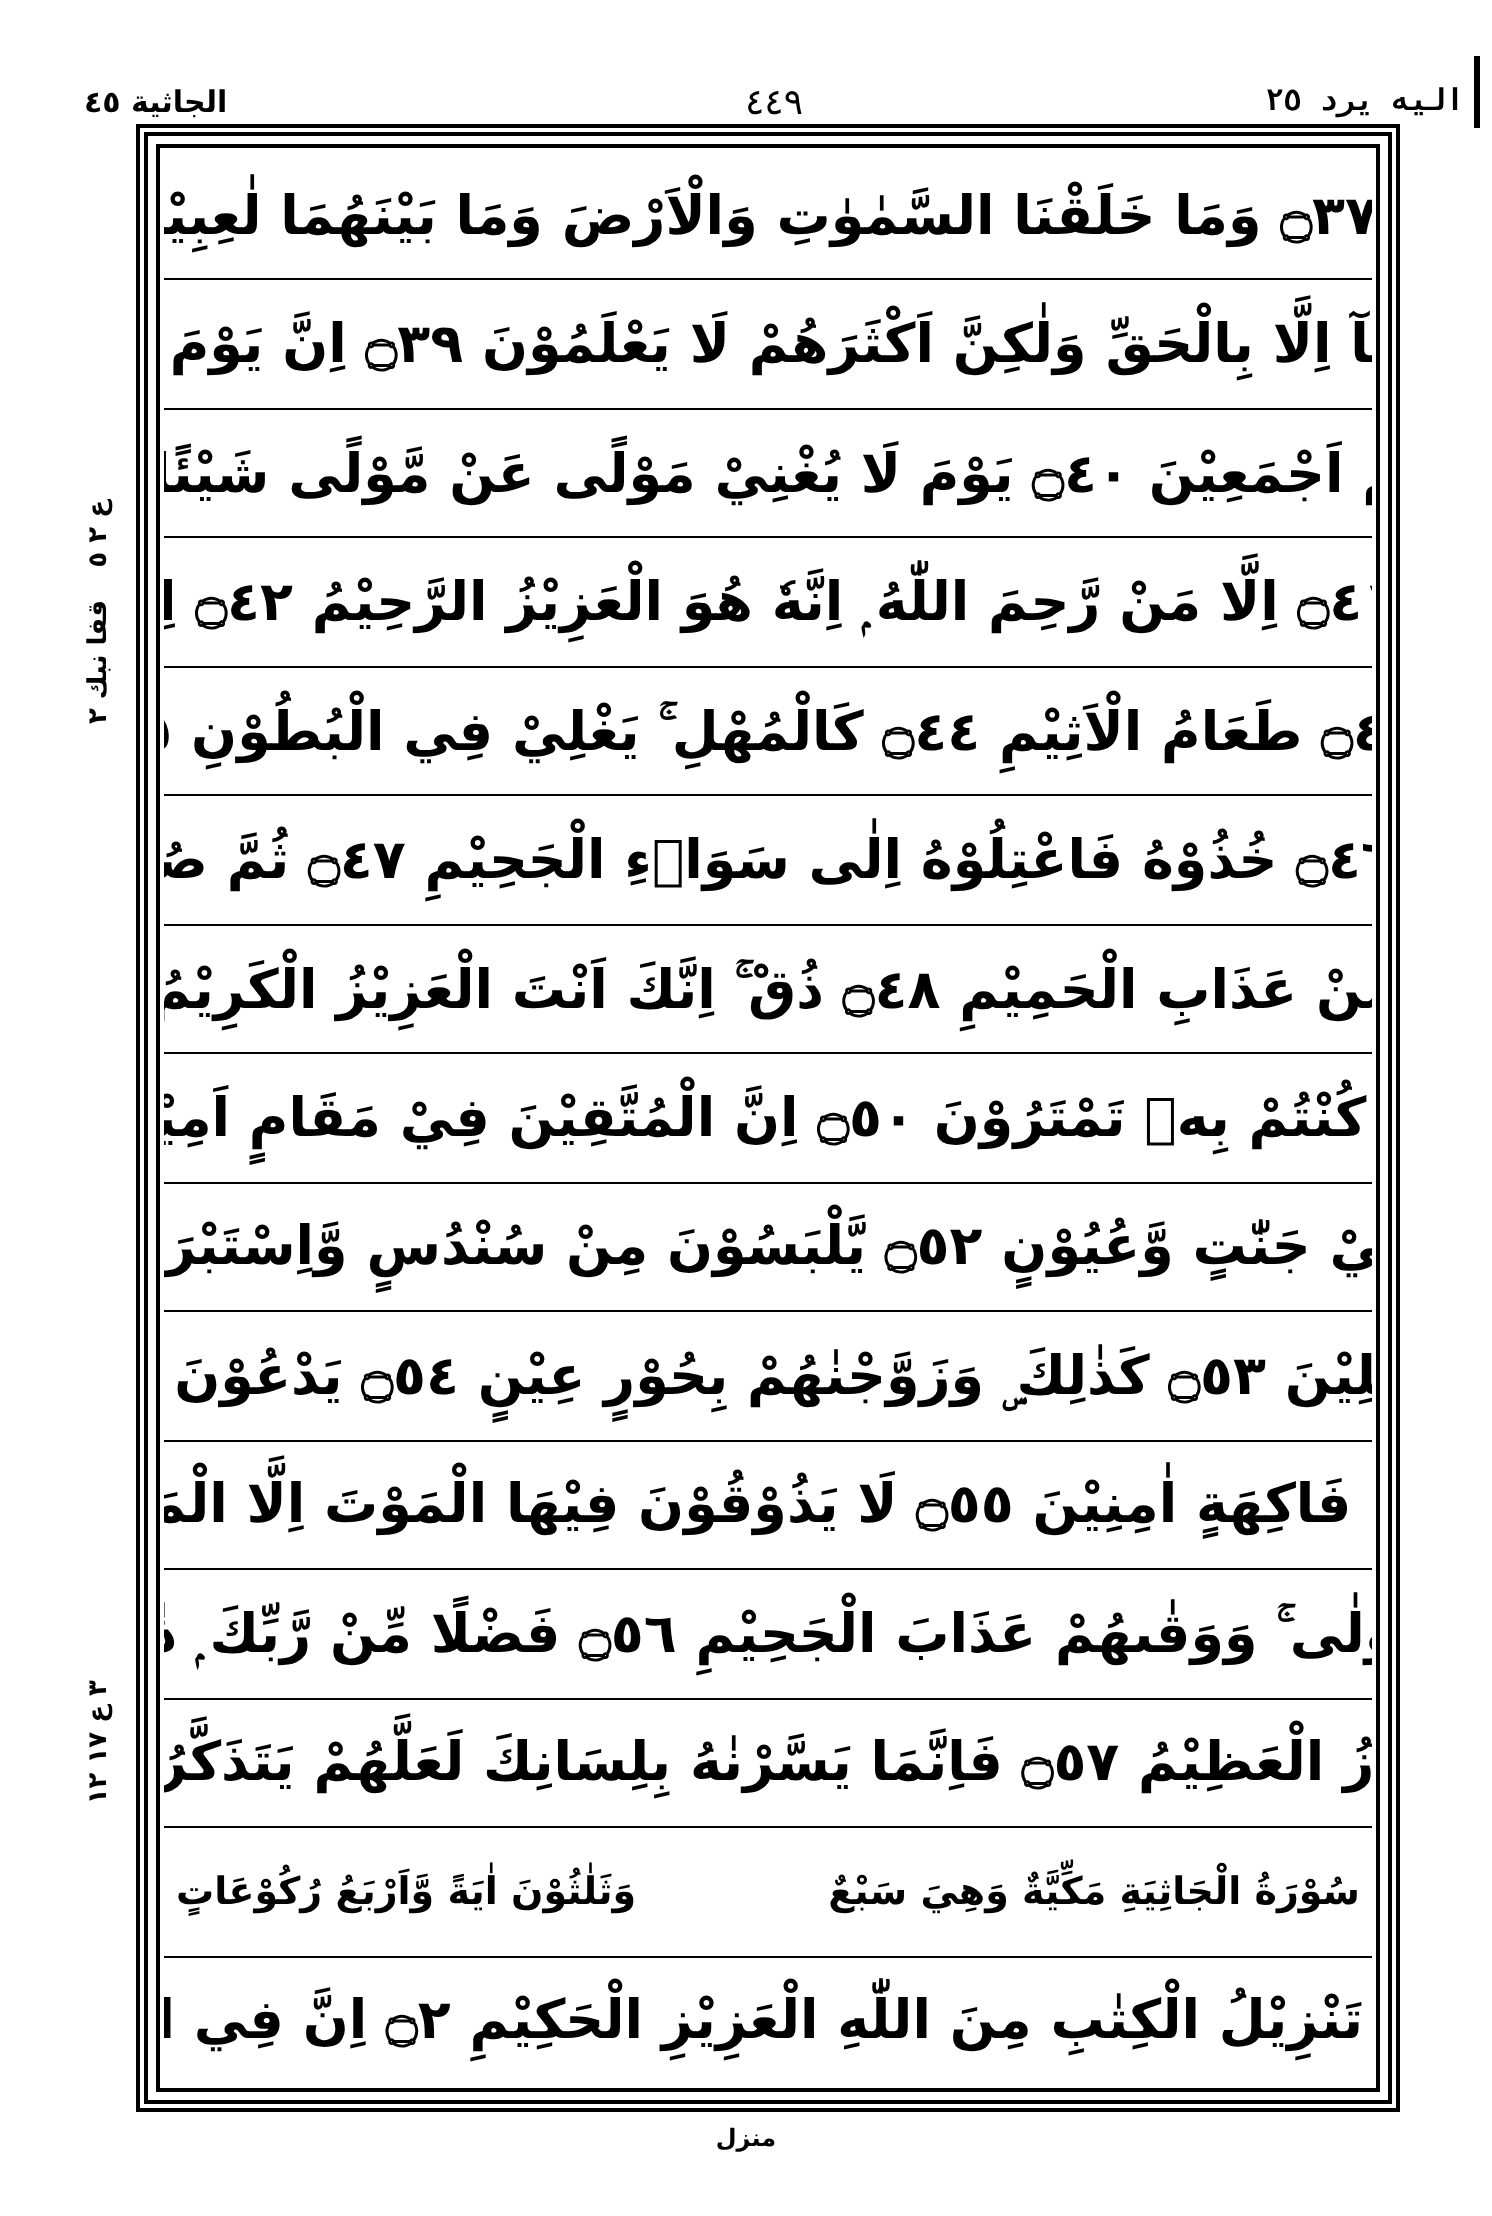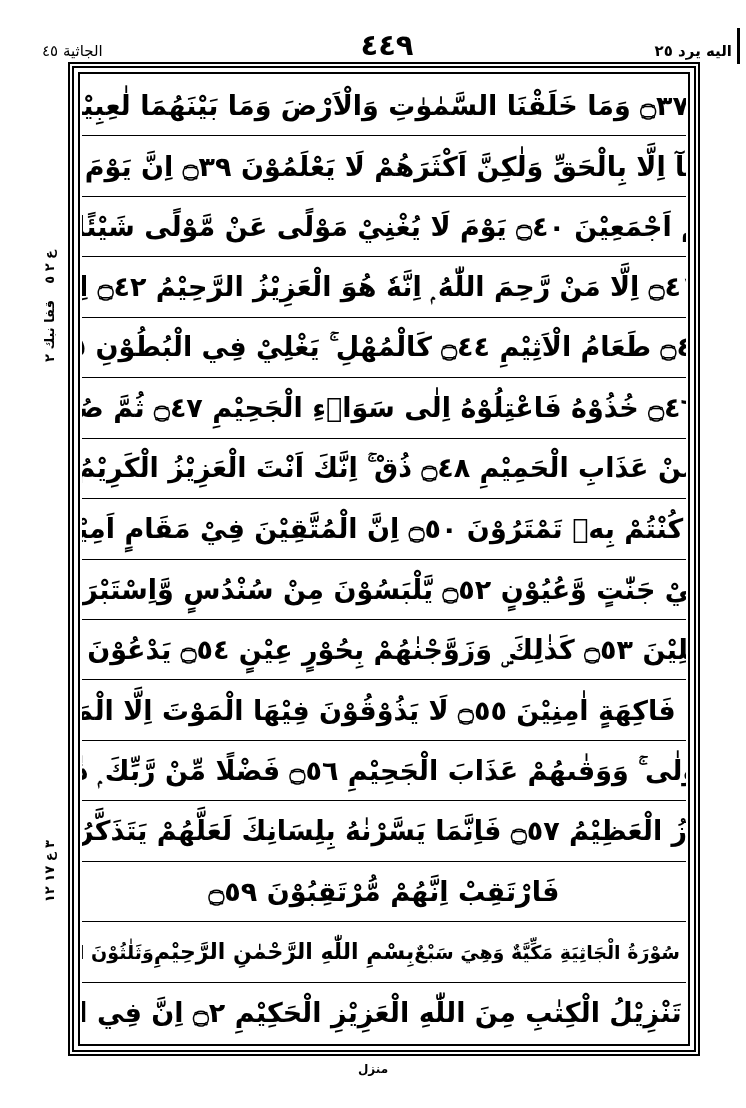--- a/index.html
+++ b/index.html
@@ -1,20 +1,20 @@
 <!DOCTYPE html>
 <html><head>
 <meta charset="utf-8">
 <style>
   html,body{margin:0;padding:0;background:#fff;}
   body{width:746px;height:1108px;position:relative;overflow:hidden;font-family:"DejaVu Sans",sans-serif;color:#000;}
   .header{position:absolute;top:30px;left:42px;width:690px;height:30px;}
-  .hdr-left{position:absolute;left:0;bottom:0;font-size:15px;font-weight:normal;direction:rtl;}
-  .hdr-center{position:absolute;left:0;right:0;text-align:center;bottom:-2px;font-size:29px;font-weight:bold;}
-  .hdr-right{position:absolute;right:0;bottom:0;font-size:15px;font-weight:bold;direction:rtl;}
+  .hdr-left{position:absolute;left:0;bottom:0;font-size:15px;font-weight:bold;direction:rtl;}
+  .hdr-center{position:absolute;left:0;right:0;text-align:center;bottom:-2px;font-size:18px;font-weight:normal;}
+  .hdr-right{position:absolute;right:0;bottom:0;font-size:15px;font-weight:bold;direction:rtl;font-family:Liberation Mono, monospace;}
   .edge-mark{position:absolute;right:0;top:28px;width:6px;height:36px;border-left:3px solid #000;}
   .frame{position:absolute;top:62px;left:68px;width:632px;height:994px;border:6px double #000;box-sizing:border-box;}
   .frame:before{content:"";position:absolute;inset:4px;border:2px solid #000;pointer-events:none;}
   .lines{position:absolute;top:8px;left:8px;right:8px;bottom:8px;display:flex;flex-direction:column;}
   .line{flex:1;border-bottom:1.5px solid #000;display:flex;align-items:center;justify-content:center;direction:rtl;font-family:"DejaVu Sans",sans-serif;font-weight:bold;font-size:27px;white-space:nowrap;overflow:hidden;padding:0 6px;letter-spacing:0;}
   .line:last-child{border-bottom:none;}
   .line.center{justify-content:center;}
   .line.bismillah{font-size:22px;justify-content:space-between;}
   .line.bismillah .side{font-size:19px;}
   .margin-note{position:absolute;left:42px;writing-mode:vertical-rl;transform:rotate(180deg);font-size:13px;font-weight:bold;direction:rtl;}
@@ -42,23 +42,21 @@
     <div class="line">يُنْصَرُوْنَ ۝٤١ اِلَّا مَنْ رَّحِمَ اللّٰهُ ۭ اِنَّهٗ هُوَ الْعَزِيْزُ الرَّحِيْمُ ۝٤٢ اِنَّ شَجَرَتَ</div>
     <div class="line">الزَّقُّوْمِ ۝٤٣ طَعَامُ الْاَثِيْمِ ۝٤٤ كَالْمُهْلِ ۚ يَغْلِيْ فِي الْبُطُوْنِ ۝٤٥ كَغَلْيِ</div>
     <div class="line">الْحَمِيْمِ ۝٤٦ خُذُوْهُ فَاعْتِلُوْهُ اِلٰى سَوَاۗءِ الْجَحِيْمِ ۝٤٧ ثُمَّ صُبُّوْا فَوْقَ</div>
     <div class="line">رَاْسِهٖ مِنْ عَذَابِ الْحَمِيْمِ ۝٤٨ ذُقْ ۚ اِنَّكَ اَنْتَ الْعَزِيْزُ الْكَرِيْمُ ۝٤٩ اِنَّ</div>
     <div class="line">هٰذَا مَا كُنْتُمْ بِهٖ تَمْتَرُوْنَ ۝٥٠ اِنَّ الْمُتَّقِيْنَ فِيْ مَقَامٍ اَمِيْنٍ ۝٥١</div>
     <div class="line">فِيْ جَنّٰتٍ وَّعُيُوْنٍ ۝٥٢ يَّلْبَسُوْنَ مِنْ سُنْدُسٍ وَّاِسْتَبْرَقٍ</div>
     <div class="line">مُّتَقٰبِلِيْنَ ۝٥٣ كَذٰلِكَ ۣ وَزَوَّجْنٰهُمْ بِحُوْرٍ عِيْنٍ ۝٥٤ يَدْعُوْنَ فِيْهَا</div>
     <div class="line">بِكُلِّ فَاكِهَةٍ اٰمِنِيْنَ ۝٥٥ لَا يَذُوْقُوْنَ فِيْهَا الْمَوْتَ اِلَّا الْمَوْتَةَ</div>
     <div class="line">الْاُوْلٰى ۚ وَوَقٰىهُمْ عَذَابَ الْجَحِيْمِ ۝٥٦ فَضْلًا مِّنْ رَّبِّكَ ۭ ذٰلِكَ</div>
     <div class="line">هُوَ الْفَوْزُ الْعَظِيْمُ ۝٥٧ فَاِنَّمَا يَسَّرْنٰهُ بِلِسَانِكَ لَعَلَّهُمْ يَتَذَكَّرُوْنَ ۝٥٨</div>
-    <div class="line center">فَارْتَقِبْ اِنَّهُمْ مُّرْتَقِبُوْنَ ۝٥٩</div>
     <div class="line bismillah">
       <span class="side">سُوْرَةُ الْجَاثِيَةِ مَكِّيَّةٌ وَهِيَ سَبْعٌ</span>
-      <span>بِسْمِ اللّٰهِ الرَّحْمٰنِ الرَّحِيْمِ</span>
       <span class="side">وَثَلٰثُوْنَ اٰيَةً وَّاَرْبَعُ رُكُوْعَاتٍ</span>
     </div>
     <div class="line">حٰمۗ ۝١ تَنْزِيْلُ الْكِتٰبِ مِنَ اللّٰهِ الْعَزِيْزِ الْحَكِيْمِ ۝٢ اِنَّ فِي السَّمٰوٰتِ</div>
   </div>
 </div>
 
 <div class="footer">منزل</div>
 
 </body></html>

